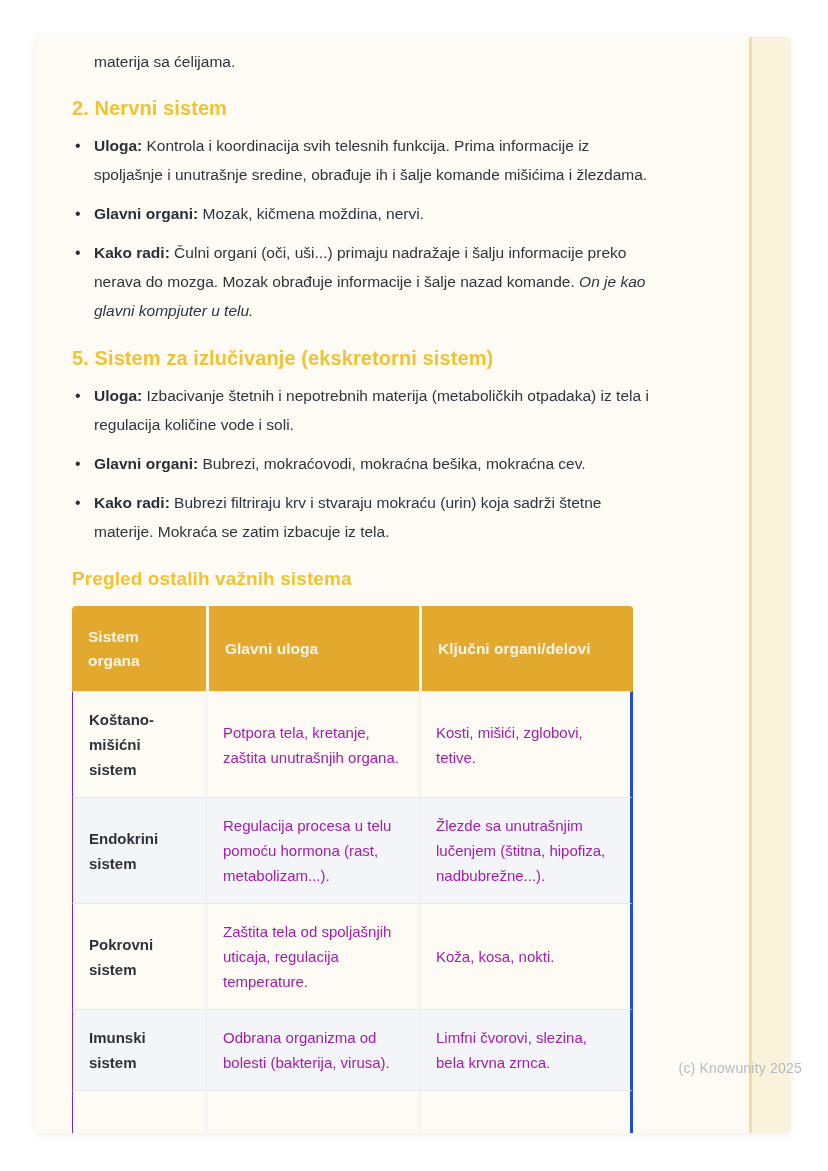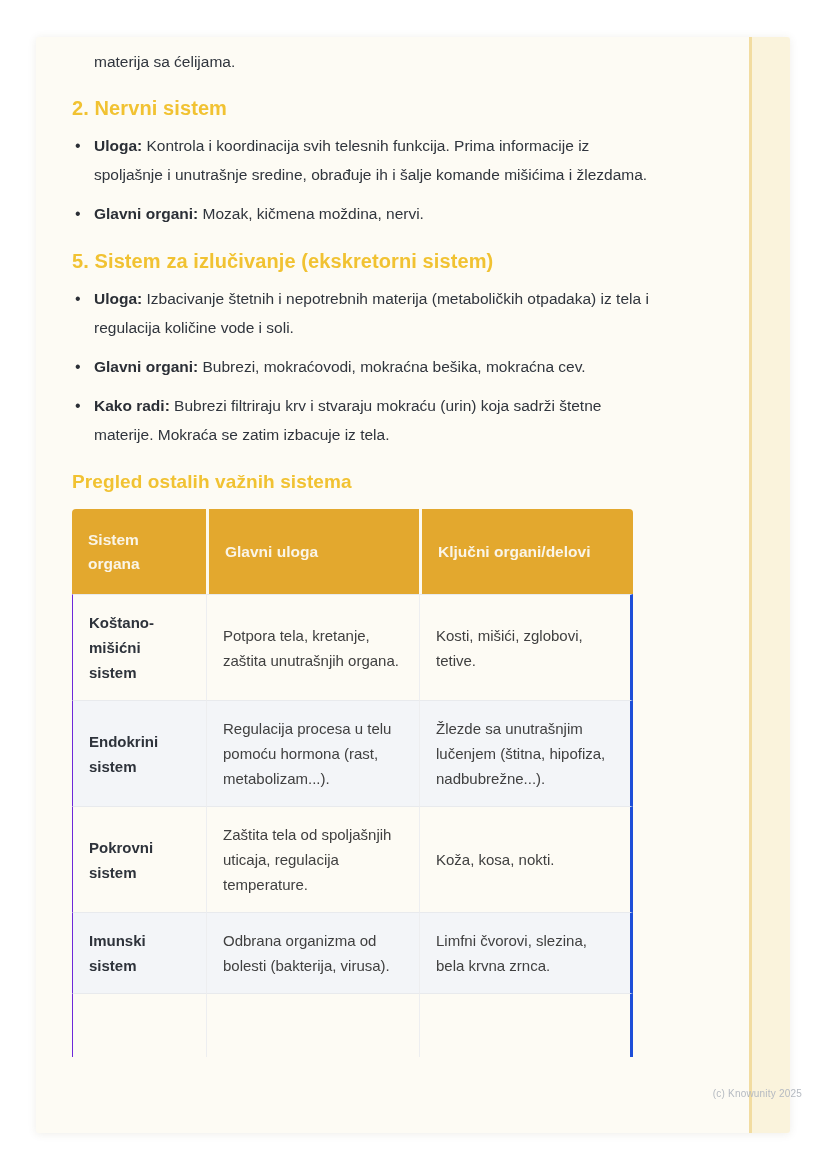--- a/index.html
+++ b/index.html
@@ -51,53 +51,56 @@
   table.systems th{
     background:#E3A82E;color:#FAF5E8;font-weight:600;text-align:left;
     vertical-align:middle;padding:14px 16px;height:85px;
     box-sizing:border-box;font-size:15.5px;line-height:24px;
   }
   table.systems th + th{border-left:3px solid #FCFAF1;}
   table.systems th:first-child{border-top-left-radius:4px;}
   table.systems th:last-child{border-top-right-radius:4px;}
   table.systems td{
     padding:15px 16px;line-height:25px;vertical-align:middle;
-    border-top:1px solid #E8EAED;color:#404040;box-sizing:border-box;
+    border-top:1px solid #E8EAED;color:#a21caf;box-sizing:border-box;
     background:transparent;
   }
   table.systems td + td{border-left:1px solid #EDEEF0;}
   table.systems tr td:first-child{
     font-weight:700;color:#2E333B;border-left:1px solid #6d28d9;
   }
   table.systems tr td:last-child{border-right:3px solid #1d4ed8;}
   table.systems tr.alt td{background:#F3F5F8;}
   table.systems tr.stub td{height:64px;}
   .watermark{
-    position:absolute;top:1088px;right:26px;
-    font-size:10px;color:#B5BAC1;letter-spacing:.2px;z-index:5;
+    position:absolute;top:1060px;right:26px;
+    font-size:14px;color:#B5BAC1;letter-spacing:.2px;z-index:5;
   }
 </style>
 </head>
 <body>
 
 <div class="page-card">
   <div class="edge-strip"></div>
 
   <div class="content">
 
     <p class="continuation">materija sa ćelijama.</p>
 
     <h2 class="sec">2. Nervni sistem</h2>
 
     <ul class="bullets">
       <li>
         <b>Uloga:</b><span> Kontrola i koordinacija svih telesnih funkcija. Prima informacije iz spoljašnje i unutrašnje sredine, obrađuje ih i šalje komande mišićima i žlezdama.</span><span class="it"></span>
       </li>
       <li>
         <b>Glavni organi:</b><span> Mozak, kičmena moždina, nervi.</span><span class="it"></span>
+      </li>
+      <li>
+        <b>Kako radi:</b><span> Čulni organi (oči, uši...) primaju nadražaje i šalju informacije preko nerava do mozga. Mozak obrađuje informacije i šalje nazad komande. </span><span class="it">On je kao glavni kompjuter u telu.</span>
       </li>
     </ul>
 
     <h2 class="sec">5. Sistem za izlučivanje (ekskretorni sistem)</h2>
 
     <ul class="bullets">
       <li>
         <b>Uloga:</b><span> Izbacivanje štetnih i nepotrebnih materija (metaboličkih otpadaka) iz tela i regulacija količine vode i soli.</span>
       </li>
       <li>

